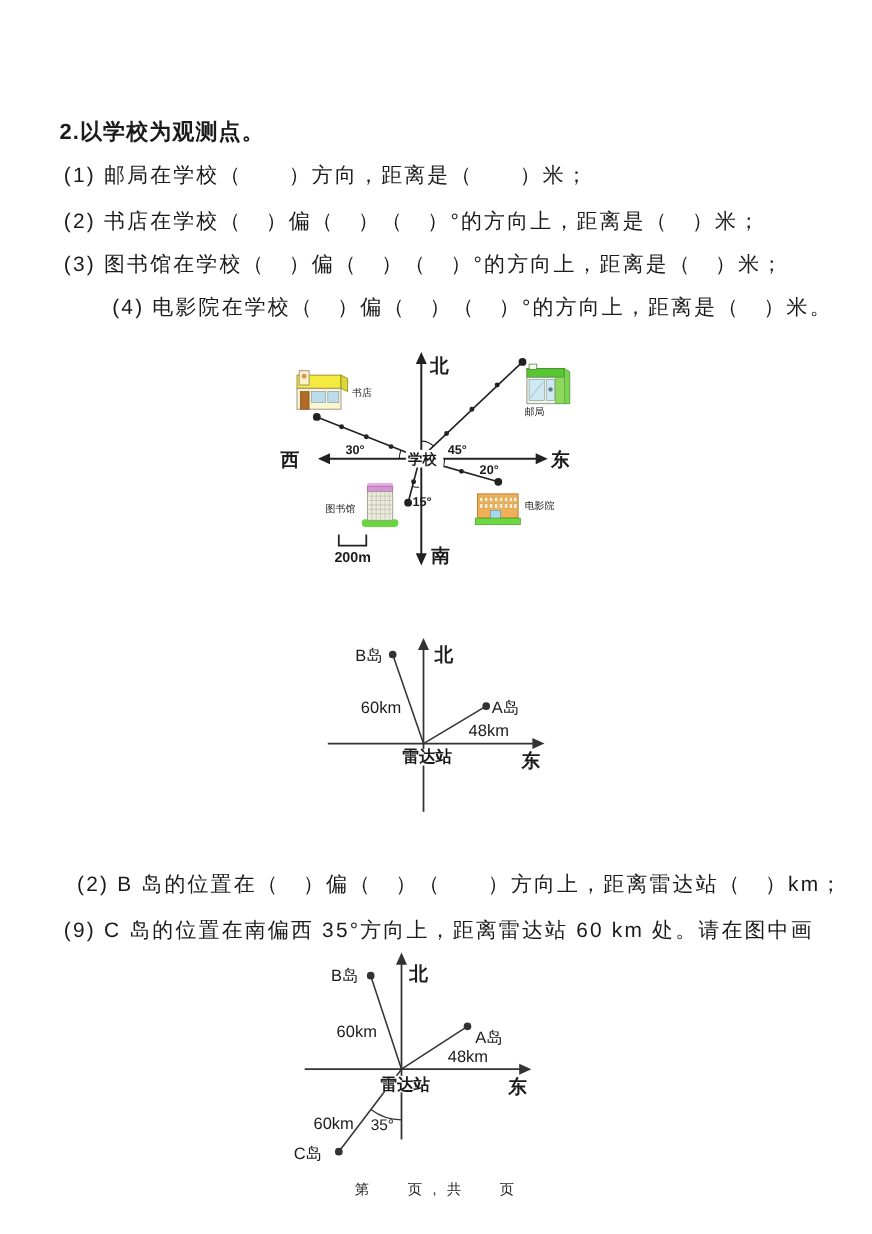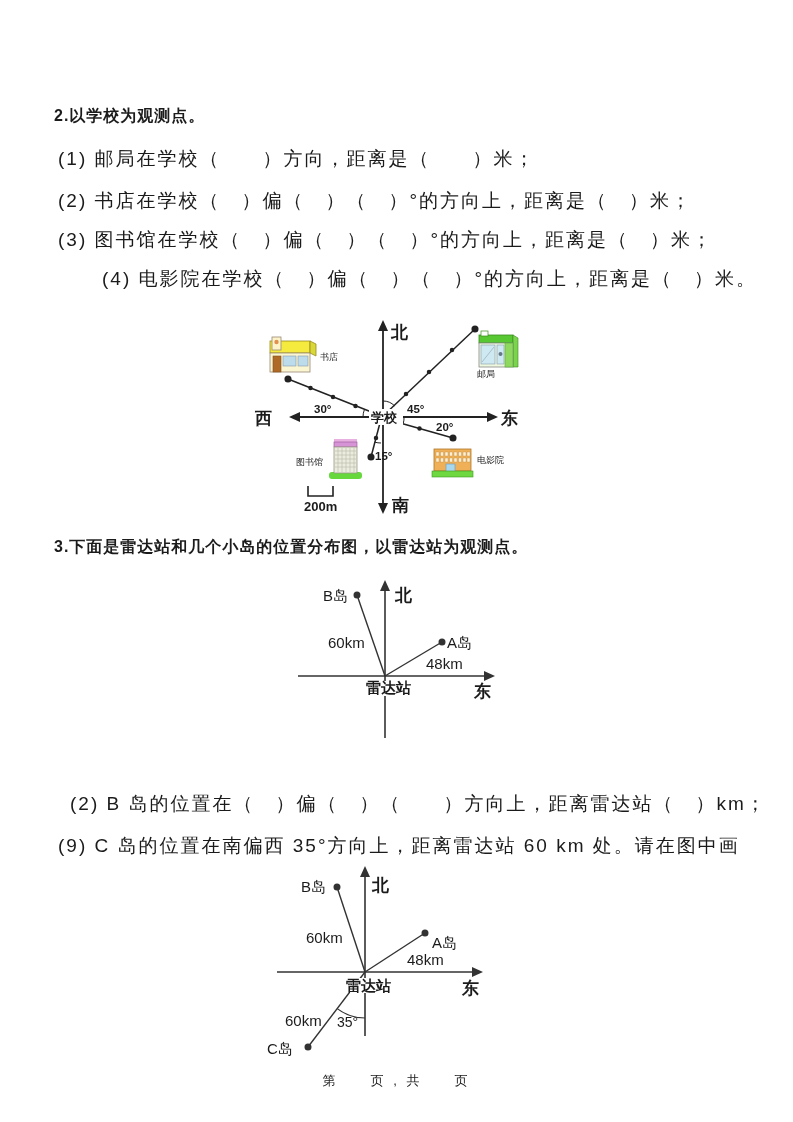--- a/index.html
+++ b/index.html
@@ -6,21 +6,21 @@
   .page{
     position:relative;
     width:793px;height:1122px;
     background:#ffffff;
     font-family:"Liberation Sans", sans-serif;
     color:#1b1b1b;
     overflow:hidden;
   }
   .qtitle{
     position:absolute;
-    font-size:16px;font-weight:bold;
+    font-size:20px;font-weight:bold;
     letter-spacing:1px;white-space:nowrap;text-align:center;
   }
   .qline{
     position:absolute;
     font-size:19px;font-weight:normal;
     letter-spacing:2px;white-space:nowrap;
   }
   .footer{
     position:absolute;left:0;top:1072px;width:100%;
     text-align:center;font-size:13px;letter-spacing:3px;
@@ -172,21 +172,20 @@
     <text x="159" y="98" class="angle-label">45°</text>
     <text x="188" y="116" class="angle-label">20°</text>
     <text x="127" y="145" class="angle-label">15°</text>
 
     <text x="72" y="45" class="bld-label">书店</text>
     <text x="229" y="62" class="bld-label">邮局</text>
     <text x="48" y="150" class="bld-label">图书馆</text>
     <text x="229" y="148" class="bld-label">电影院</text>
   </svg>
 
-  <div class="qtitle" style="left:54px;top:537px;">3.下面是雷达站和几个小岛的位置分布图，以雷达站为观测点。</div>
 
   <svg style="left:282px;top:578px;" width="220" height="168" viewBox="0 0 220 168">
     <g stroke="#333" stroke-width="1.6">
       <line x1="103" y1="9" x2="103" y2="160"></line>
       <line x1="16" y1="98" x2="207" y2="98"></line>
     </g>
     <g fill="#333">
       <polygon points="103,2 98,13 108,13"></polygon>
       <polygon points="213,98 202,93 202,103"></polygon>
     </g>

